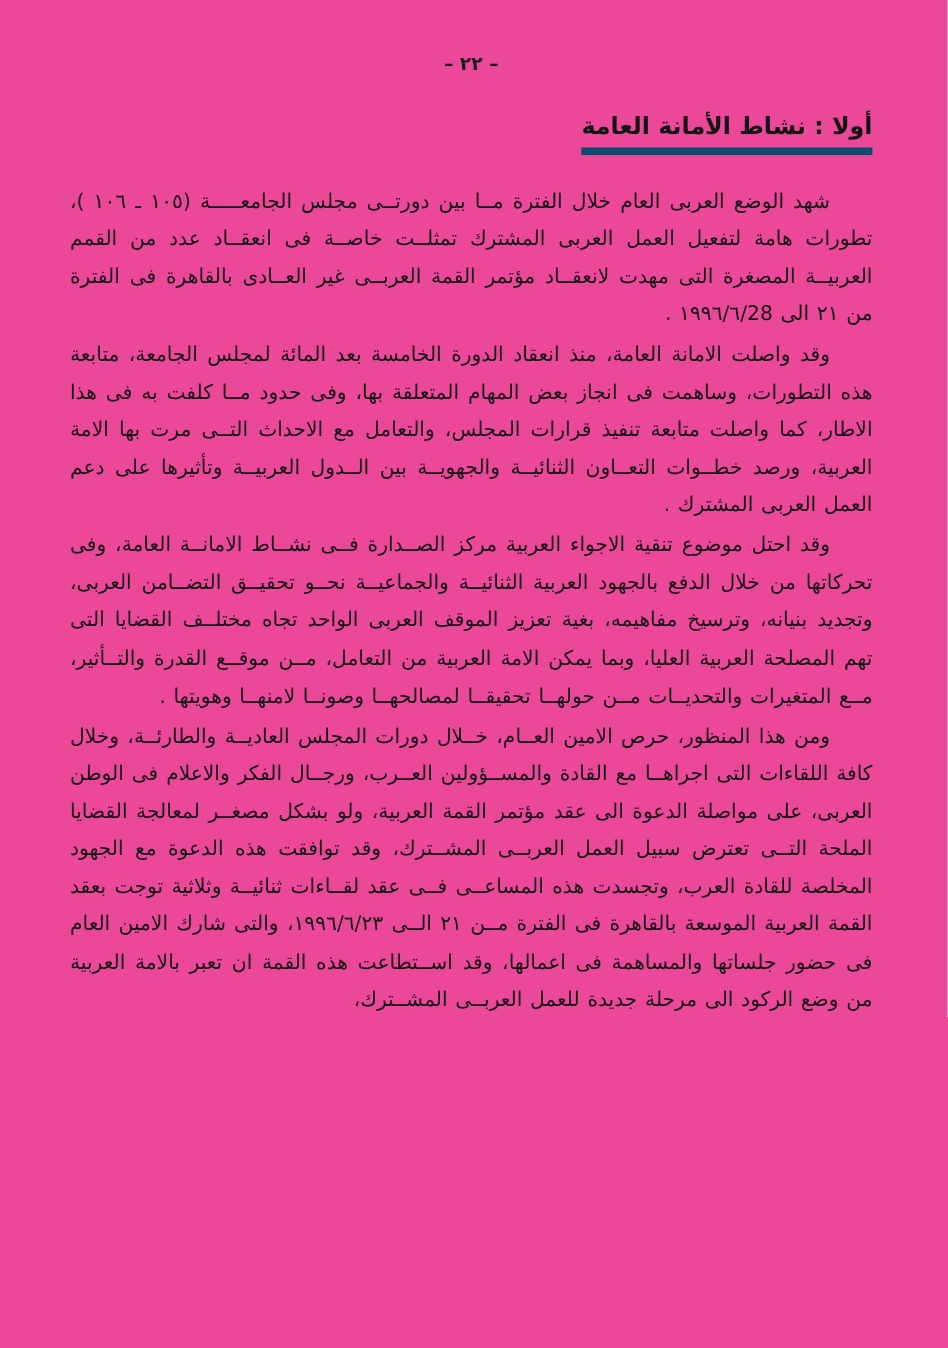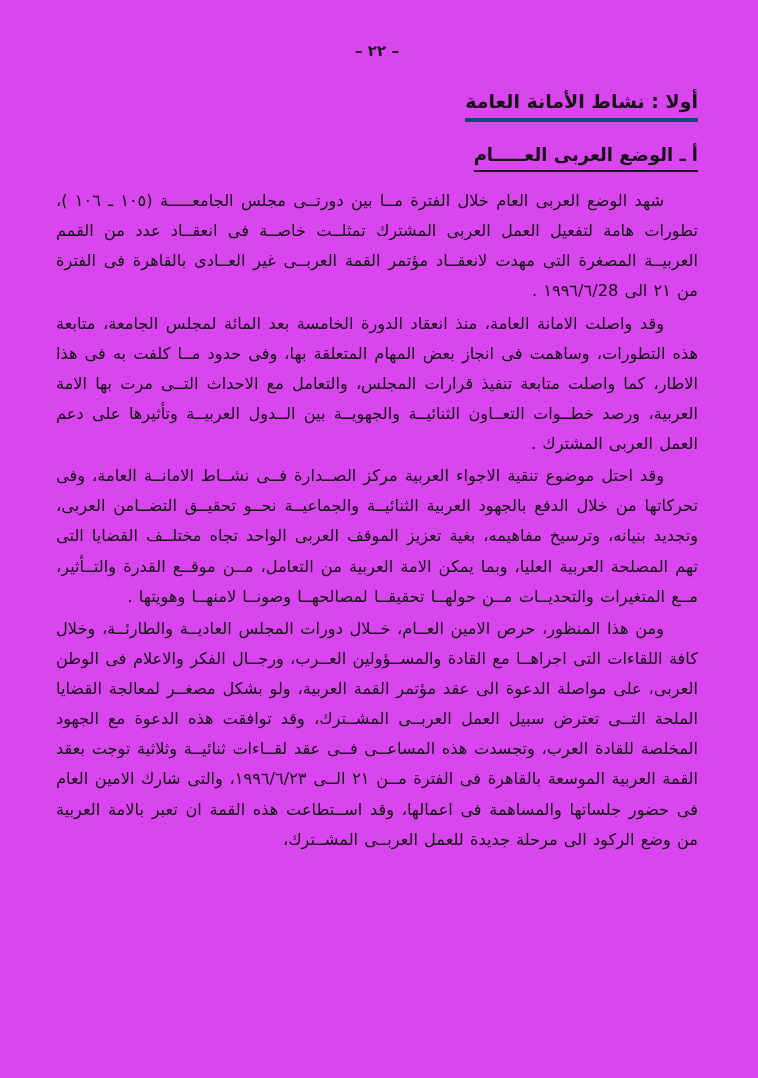--- a/index.html
+++ b/index.html
@@ -5,21 +5,21 @@
   html, body {
     margin: 0;
     padding: 0;
     background: #e8e8e8;
   }
   .page {
     position: relative;
     width: 758px;
     height: 1078px;
     margin: 0 auto;
-    background: #d946ef;
+    background: #ec4899;
     box-sizing: border-box;
     padding: 42px 60px 20px 56px;
     direction: rtl;
     font-family: "DejaVu Sans", sans-serif;
     color: #141414;
     overflow: hidden;
   }
   .page-number {
     text-align: center;
     font-size: 15px;
@@ -28,21 +28,21 @@
     margin-bottom: 30px;
     color: #1a1a1a;
   }
   .heading-main {
     font-size: 19px;
     font-weight: bold;
     margin: 0 0 22px 0;
   }
   .heading-main .underlined {
     display: inline-block;
-    border-bottom: 4px solid #0c4a6e;
+    border-bottom: 6px solid #0c4a6e;
     padding-bottom: 6px;
   }
   .heading-sub {
     font-size: 18px;
     font-weight: bold;
     margin: 0 0 14px 0;
   }
   .heading-sub .underlined {
     display: inline-block;
     border-bottom: 2px solid #141414;
@@ -61,23 +61,20 @@
 <body>
 
 <div class="page">
 
   <div class="page-number">– ٢٢ –</div>
 
   <div class="heading-main">
     <span class="underlined">أولا : نشاط  الأمانة العامة</span>
   </div>
 
-  <div class="heading-sub">
-    <span class="underlined">أ ـ الوضع العربى العـــــام</span>
-  </div>
 
   <div class="body-text">
     <p>شهد الوضع العربى العام خلال الفترة مــا بين دورتــى مجلس الجامعـــــة (١٠٥ ـ ١٠٦ )، تطورات هامة لتفعيل العمل العربى المشترك تمثلــت خاصــة فى انعقــاد عدد من القمم العربيــة المصغرة التى مهدت لانعقــاد مؤتمر القمة العربــى غير العــادى بالقاهرة فى الفترة من ٢١ الى ١٩٩٦/٦/28 .</p>
     <p>وقد واصلت الامانة العامة، منذ انعقاد الدورة الخامسة بعد المائة لمجلس الجامعة، متابعة هذه التطورات، وساهمت فى انجاز بعض المهام المتعلقة بها، وفى حدود مــا كلفت به فى هذا الاطار، كما واصلت متابعة تنفيذ قرارات المجلس،  والتعامل مع الاحداث التــى مرت بها الامة العربية، ورصد خطــوات التعــاون الثنائيــة والجهويــة بين الــدول العربيــة وتأثيرها على دعم العمل العربى المشترك .</p>
     <p>وقد احتل موضوع تنقية الاجواء العربية مركز الصــدارة فــى نشــاط الامانــة العامة، وفى تحركاتها من خلال الدفع بالجهود العربية الثنائيــة والجماعيــة نحــو تحقيــق التضــامن العربى، وتجديد بنيانه، وترسيخ مفاهيمه، بغية تعزيز الموقف العربى الواحد تجاه مختلــف القضايا التى تهم المصلحة العربية العليا، وبما يمكن الامة العربية من التعامل،  مــن موقــع القدرة والتــأثير، مــع المتغيرات والتحديــات مــن حولهــا تحقيقــا لمصالحهــا وصونــا لامنهــا وهويتها .</p>
     <p>ومن هذا المنظور، حرص الامين العــام، خــلال دورات المجلس العاديــة والطارئــة، وخلال كافة اللقاءات التى اجراهــا مع القادة والمســؤولين العــرب، ورجــال الفكر والاعلام فى الوطن العربى، على مواصلة الدعوة الى عقد مؤتمر القمة العربية، ولو بشكل مصغــر لمعالجة القضايا الملحة التــى تعترض سبيل العمل العربــى المشــترك، وقد توافقت هذه الدعوة مع الجهود المخلصة للقادة العرب، وتجسدت هذه المساعــى فــى عقد لقــاءات ثنائيــة وثلاثية توجت بعقد القمة العربية الموسعة بالقاهرة فى الفترة مــن ٢١ الــى ١٩٩٦/٦/٢٣، والتى شارك الامين العام فى حضور جلساتها والمساهمة فى اعمالها، وقد اســتطاعت هذه القمة ان تعبر بالامة العربية من وضع الركود الى مرحلة جديدة للعمل العربــى المشــترك،</p>
   </div>
 
 </div>
 

